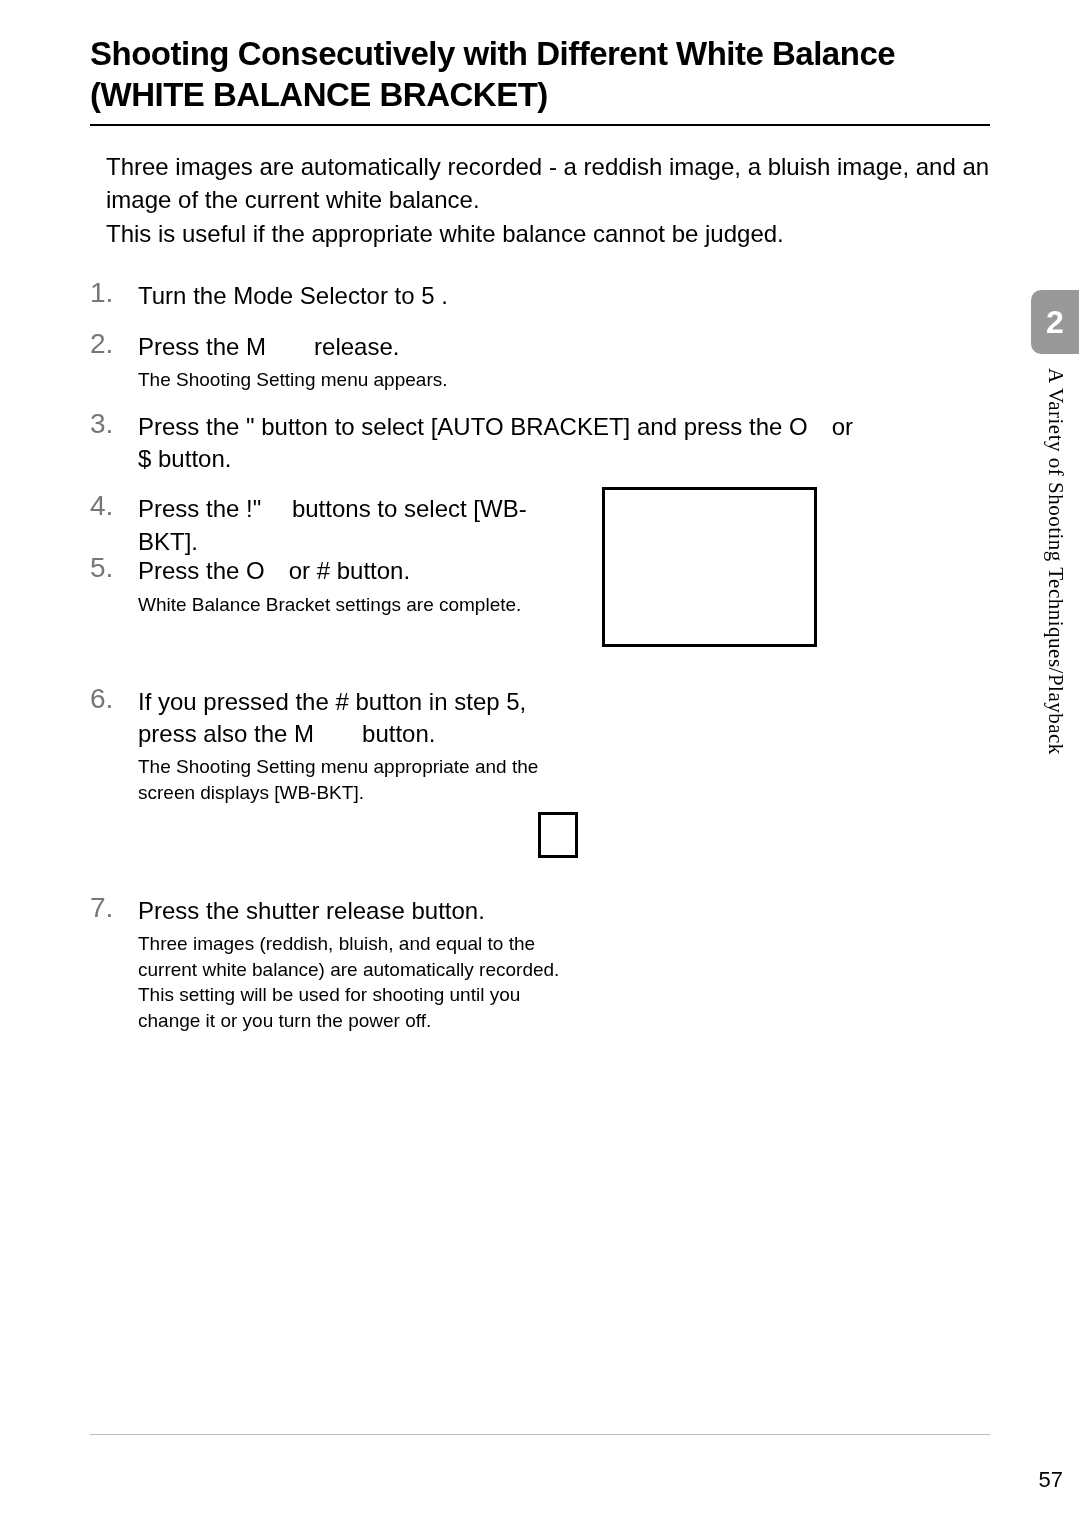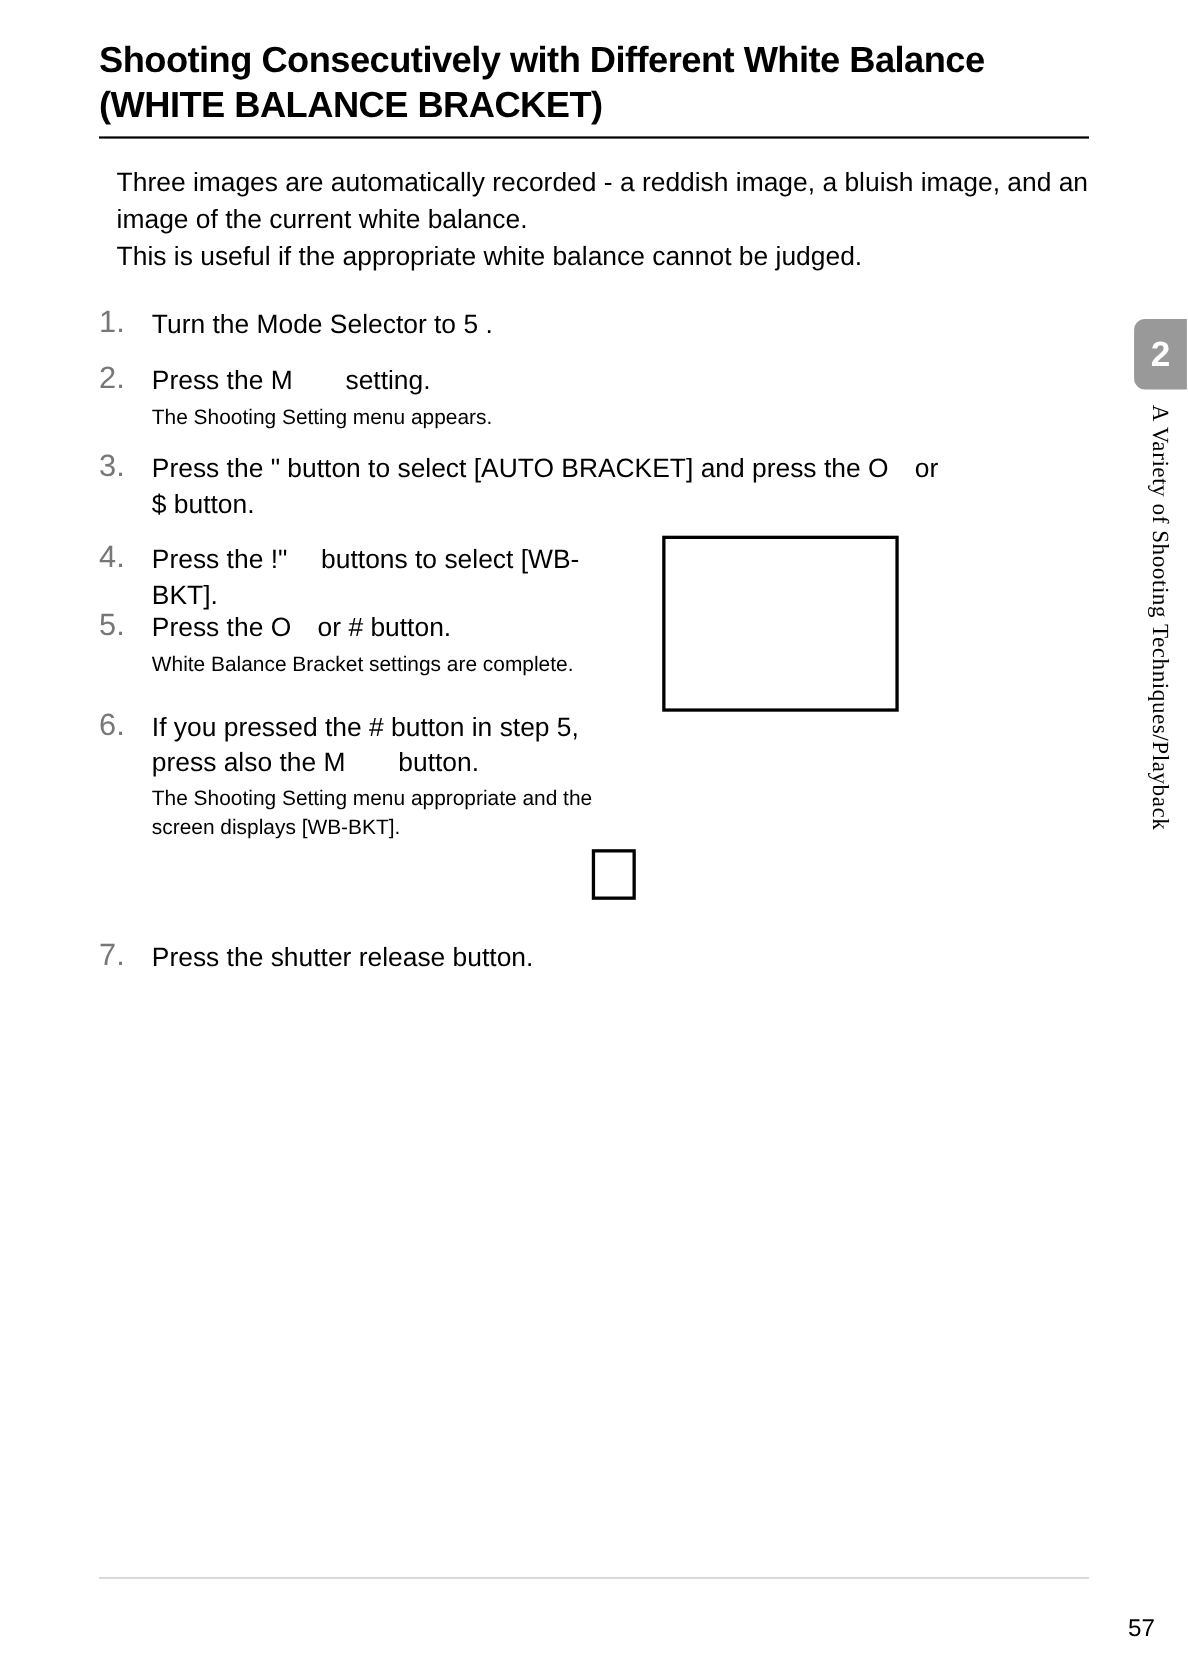--- a/index.html
+++ b/index.html
@@ -121,21 +121,21 @@
   }
   .chapter-label {
     writing-mode: vertical-rl;
     font-size: 21px;
     line-height: 1;
     letter-spacing: 0.5px;
     font-family: "Times New Roman", serif;
   }
   .page-number {
     position: absolute;
-    right: 30px;
+    right: 17px;
     bottom: 30px;
     font-size: 22px;
   }
   .footer-rule {
     position: absolute;
     left: 90px;
     right: 90px;
     bottom: 80px;
     border: none;
     border-top: 1px solid #bbb;
@@ -149,21 +149,21 @@
   <hr class="title-rule">
 
   <p class="intro">Three images are automatically recorded - a reddish image, a bluish image, and an image of the current white balance.<br>This is useful if the appropriate white balance cannot be judged.</p>
 
   <ol class="steps">
     <li>
       <div class="step-title wide">Turn the Mode Selector to 5 .</div>
     </li>
 
     <li>
-      <div class="step-title wide">Press the M  setting.</div>
+      <div class="step-title wide">Press the M  release.</div>
       <div class="step-body wide">The Shooting Setting menu appears.</div>
     </li>
 
     <li>
       <div class="step-title wide">Press the "  button to select [AUTO BRACKET] and press the O or $  button.</div>
     </li>
 
     <li>
       <div class="step-row">
         <div class="step-text-col">
@@ -173,35 +173,36 @@
       </div>
     </li>
 
     <li style="margin-top:-110px;">
       <div class="step-text-col">
         <div class="step-title">Press the O or #  button.</div>
         <div class="step-body">White Balance Bracket settings are complete.</div>
       </div>
     </li>
 
-    <li style="margin-top:28px;">
+    <li style="margin-top:68px;">
       <div class="step-row">
         <div class="step-text-col">
           <div class="step-title">If you pressed the #  button in step 5, press also the M  button.</div>
           <div class="step-body">The Shooting Setting menu appropriate and the screen displays [WB-BKT].</div>
           <div style="display:flex;">
             <div class="illus illus-small"></div>
           </div>
         </div>
       </div>
     </li>
 
     <li style="margin-top:37px;">
       <div class="step-text-col">
         <div class="step-title">Press the shutter release button.</div>
+        <div class="step-body">Three images (reddish, bluish, and equal to the current white balance) are automatically recorded.<br>This setting will be used for shooting until you change it or you turn the power off.</div>
       </div>
     </li>
   </ol>
 </div>
 
 <div class="side-tab">
   <div class="chapter-badge">2</div>
   <div class="chapter-label">A Variety of Shooting Techniques/Playback</div>
 </div>
 

